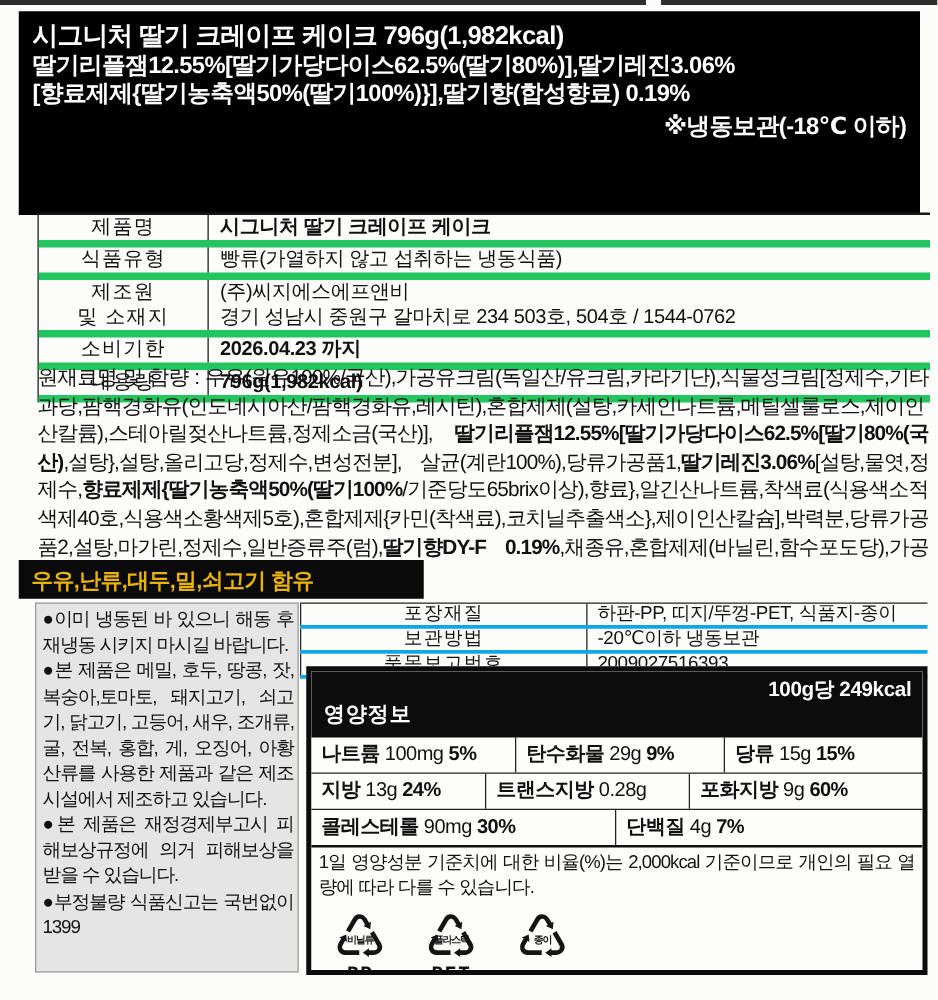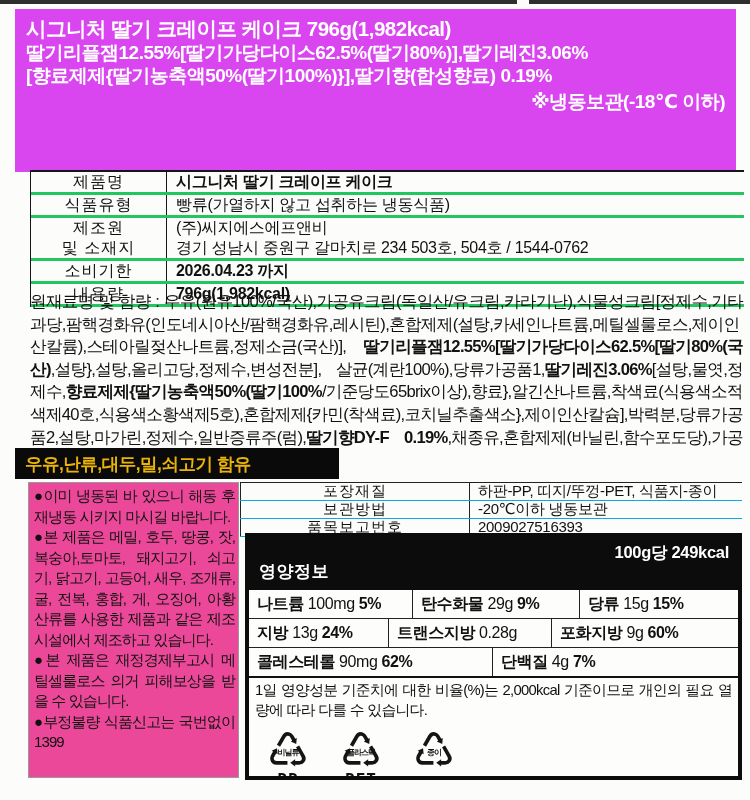--- a/index.html
+++ b/index.html
@@ -11,29 +11,29 @@
     -webkit-font-smoothing:antialiased;
   }
   .page { position:relative; width:750px; height:800px; background:#fcfcfb; overflow:hidden; }
 
   
   .top-strip { position:absolute; left:0; top:0; width:750px; height:4px;
     background:linear-gradient(to right,#2e2e2e 0 517px,#fcfcfb 517px 529px,#2e2e2e 529px 100%); }
 
   
   .header-box { position:absolute; left:15px; top:9px; width:721px; height:163px;
-    background:#d946ef; color:#fff; box-sizing:border-box; padding:8px 11px 0 11px; }
+    background:#000000; color:#fff; box-sizing:border-box; padding:8px 11px 0 11px; }
   .h-line { font-weight:bold; font-size:19px; line-height:23.5px; letter-spacing:-0.5px; white-space:nowrap; }
   .h-line.first { font-size:20.5px; }
   .h-line.right { text-align:right; margin-top:2px; }
 
   
   .pt { position:absolute; left:30px; top:170px; width:714px;
     border-top:2px solid #161616; border-left:1px solid #161616; box-sizing:border-box; background:transparent; }
-  .pt-row { display:flex; border-bottom:3px solid #22c55e;align-items:center; }
+  .pt-row { display:flex; border-bottom:6px solid #22c55e;align-items:center; }
   .pt-label { width:136px; box-sizing:border-box; border-right:1px solid #161616;
     text-align:center; font-size:16px; letter-spacing:1px; }
   .pt-value { flex:1; padding-left:9px; font-size:16px; letter-spacing:-0.3px; white-space:nowrap; }
   .pt-row.h20 { height:20px; } .pt-row.h20 .pt-label, .pt-row.h20 .pt-value { line-height:20px; }
   .pt-row.h40 { height:40px; } .pt-row.h40 .pt-label, .pt-row.h40 .pt-value { line-height:20px; }
   .pt-value.bold, .pt-label-strong { font-weight:bold; }
   .stack div { line-height:20px; }
 
   
   .ingredients { position:absolute; left:30px; top:291px; width:713px;
@@ -41,27 +41,27 @@
   .ingredients .bold { font-weight:bold; }
 
   
   .allergen { position:absolute; left:15px; top:448px; width:324px; height:31px;
     background:#0a0a0a; color:#eab308; box-sizing:border-box;
     font-weight:bold; font-size:17.5px; line-height:33px; padding-left:10px; letter-spacing:-0.5px; white-space:nowrap; }
 
   
   .notices { position:absolute; left:28px; top:482px; width:211px; height:296px;
     border:1px solid #9a9a9a; box-sizing:border-box; padding:3px 3px 0 5px;
-    font-size:15px; line-height:20.5px; letter-spacing:-0.9px; background:#ec4899; }
+    font-size:15px; line-height:20.5px; letter-spacing:-0.9px; background:#e5e5e5; }
   .notices p { margin:0; text-align:justify; }
 
   
   .info-table { position:absolute; left:240px; top:482px; width:502px;
     border-top:1px solid #222; box-sizing:border-box; }
-  .it-row { display:flex; height:17px; border-bottom:1px solid #0ea5e9; font-size:15px; }
+  .it-row { display:flex; height:17px; border-bottom:3px solid #0ea5e9; font-size:15px; }
   .it-label { width:230px; box-sizing:border-box; text-align:center; letter-spacing:1px;
     border-left:1px solid #222; border-right:1px solid #222; line-height:16px; }
   .it-value { flex:1; padding-left:8px; line-height:16px; letter-spacing:-0.3px; white-space:nowrap; }
 
   
   .nutrition { position:absolute; left:245px; top:533px; width:489px; height:239px;
     border:4px solid #0c0c0c; background:#fdfdfc; overflow:hidden; }
   .nut-header { position:relative; height:53px; background:#0c0c0c; color:#fff; }
   .nut-title { position:absolute; left:10px; bottom:7px; font-size:17px; font-weight:bold; letter-spacing:0.5px; }
   .nut-right { position:absolute; right:9px; top:4px; text-align:right; font-weight:bold;
@@ -128,21 +128,21 @@
     </div>
   </div>
 
   <p class="ingredients"><span>원재료명 및 함량 : 우유(원유100%/국산),가공유크림(독일산/유크림,카라기난),식물성크림[정제수,기타과당,팜핵경화유(인도네시아산/팜핵경화유,레시틴),혼합제제(설탕,카세인나트륨,메틸셀룰로스,제이인산칼륨),스테아릴젖산나트륨,정제소금(국산)], </span><span class="bold">딸기리플잼12.55%[딸기가당다이스62.5%[딸기80%(국산)</span><span>,설탕},설탕,올리고당,정제수,변성전분], 살균(계란100%),당류가공품1,</span><span class="bold">딸기레진3.06%</span><span>[설탕,물엿,정제수,</span><span class="bold">향료제제{딸기농축액50%(딸기100%</span><span>/기준당도65brix이상),향료},알긴산나트륨,착색료(식용색소적색제40호,식용색소황색제5호),혼합제제{카민(착색료),코치닐추출색소},제이인산칼슘],박력분,당류가공품2,설탕,마가린,정제수,일반증류주(럼),</span><span class="bold">딸기향DY-F 0.19%</span><span>,채종유,혼합제제(바닐린,함수포도당),가공소금</span></p>
 
   <div class="allergen">우유,난류,대두,밀,쇠고기 함유</div>
 
   <div class="notices">
     <p>●이미 냉동된 바 있으니 해동 후 재냉동 시키지 마시길 바랍니다.</p>
     <p>●본 제품은 메밀, 호두, 땅콩, 잣, 복숭아,토마토, 돼지고기, 쇠고기, 닭고기, 고등어, 새우, 조개류, 굴, 전복, 홍합, 게, 오징어, 아황산류를 사용한 제품과 같은 제조시설에서 제조하고 있습니다.</p>
-    <p>●본 제품은 재정경제부고시 메틸셀룰로스 의거 피해보상을 받을 수 있습니다.</p>
+    <p>●본 제품은 재정경제부고시 피해보상규정에 의거 피해보상을 받을 수 있습니다.</p>
     <p>●부정불량 식품신고는 국번없이 1399</p>
   </div>
 
   <div class="info-table">
     <div class="it-row">
       <div class="it-label">포장재질</div>
       <div class="it-value">하판-PP, 띠지/뚜껑-PET, 식품지-종이</div>
     </div>
     <div class="it-row">
       <div class="it-label">보관방법</div>
@@ -194,21 +194,21 @@
         <span class="n">포화지방</span>
         <span class="a">9g</span>
         <span class="p">60%</span>
       </div>
     </div>
 
     <div class="nut-row last">
       <div class="nut-cell w244">
         <span class="n">콜레스테롤</span>
         <span class="a">90mg</span>
-        <span class="p">62%</span>
+        <span class="p">30%</span>
       </div>
       <div class="nut-cell w245 end">
         <span class="n">단백질</span>
         <span class="a">4g</span>
         <span class="p">7%</span>
       </div>
     </div>
 
     <p class="nut-foot">1일 영양성분 기준치에 대한 비율(%)는 2,000kcal 기준이므로 개인의 필요 열량에 따라 다를 수 있습니다.</p>
 

